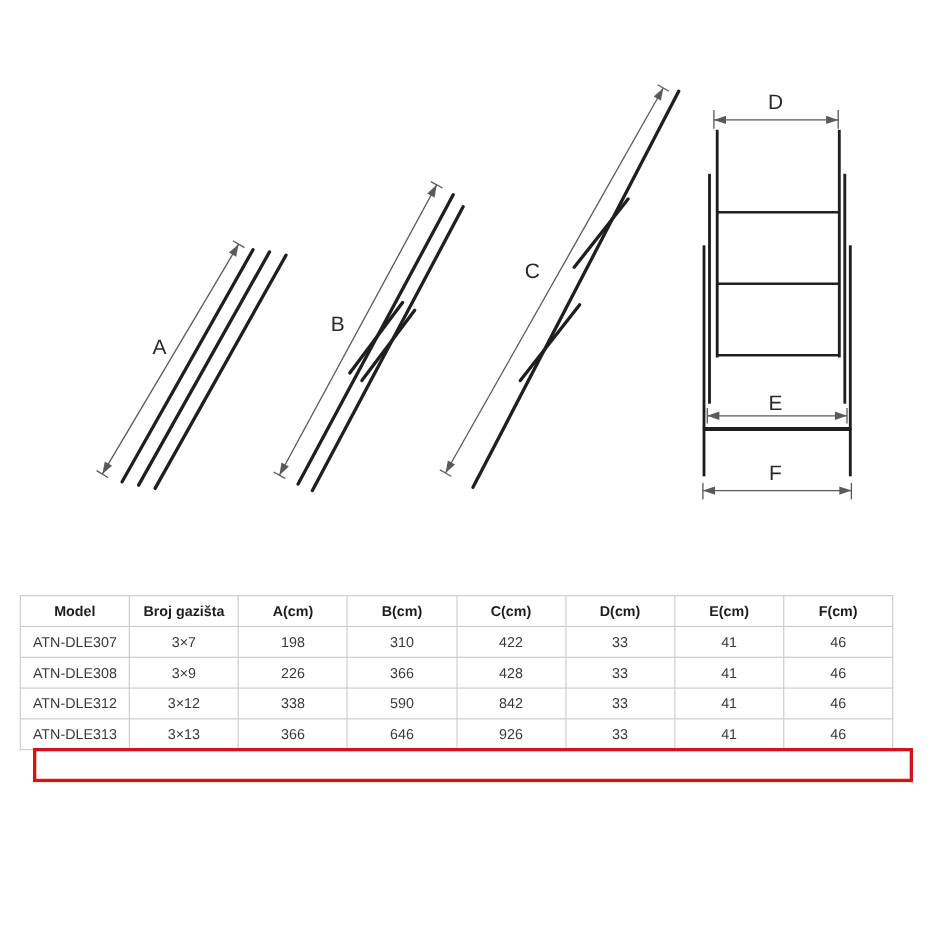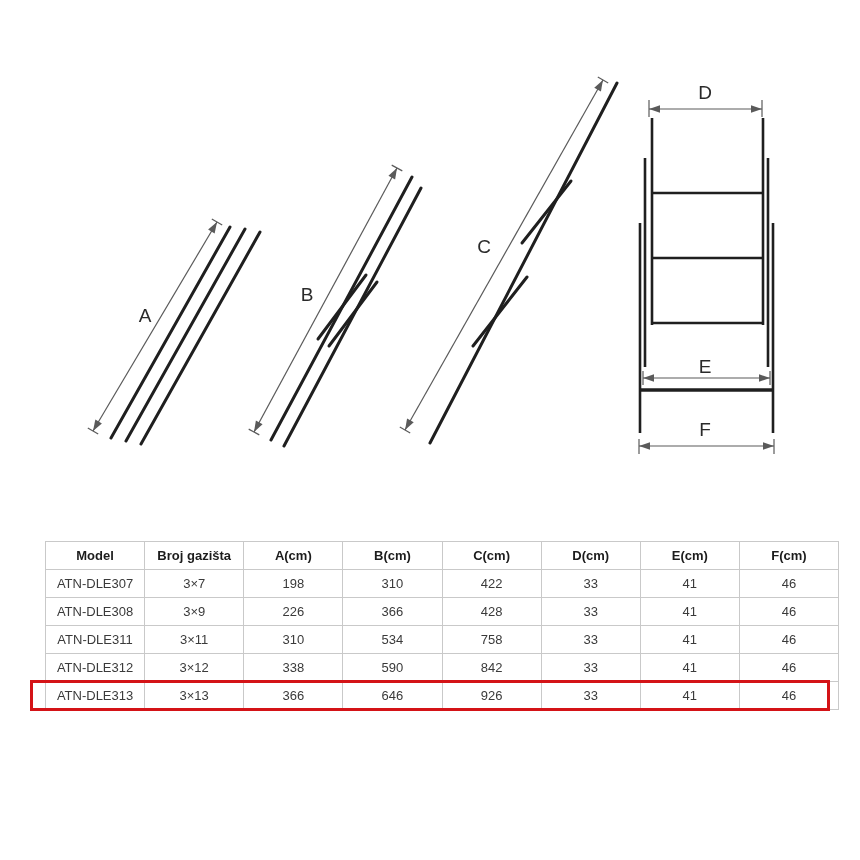--- a/index.html
+++ b/index.html
@@ -18,21 +18,21 @@
   .diagram .dim{stroke:var(--dim);stroke-width:1.2;fill:none;}
   .diagram .tick{stroke:var(--dim);stroke-width:1.2;fill:none;}
   .diagram .arrow{fill:var(--dim);stroke:none;}
   .diagram .thick{stroke:var(--line);stroke-width:3;fill:none;stroke-linecap:round;}
   .diagram .rail{stroke:var(--line);stroke-width:2.6;fill:none;stroke-linecap:butt;}
   .diagram .rung{stroke:var(--line);stroke-width:2.4;fill:none;}
   .diagram .bar{stroke:var(--line);stroke-width:3.6;fill:none;}
   .diagram text{fill:#2a2a2a;font-size:19px;font-family:"Liberation Sans", sans-serif;}
 
   
-  .spec-table-wrap{position:absolute;left:45px;top:541px;width:732px;}
+  .spec-table-wrap{position:absolute;left:18px;top:541px;width:732px;}
   table.spec{width:794px;border-collapse:collapse;table-layout:fixed;}
   table.spec th, table.spec td{
     border:1px solid var(--table-border);
     height:28px;
     text-align:center;
     vertical-align:middle;
     font-size:13px;
     color:#3a3a3a;
     padding:0 2px;
     white-space:nowrap;
@@ -162,30 +162,20 @@
             <td>ATN-DLE308</td>
             <td>3×9</td>
             <td>226</td>
             <td>366</td>
             <td>428</td>
             <td>33</td>
             <td>41</td>
             <td>46</td>
           </tr>
           <tr>
-            <td>ATN-DLE311</td>
-            <td>3×11</td>
-            <td>310</td>
-            <td>534</td>
-            <td>758</td>
-            <td>33</td>
-            <td>41</td>
-            <td>46</td>
-          </tr>
-          <tr>
             <td>ATN-DLE312</td>
             <td>3×12</td>
             <td>338</td>
             <td>590</td>
             <td>842</td>
             <td>33</td>
             <td>41</td>
             <td>46</td>
           </tr>
           <tr>

